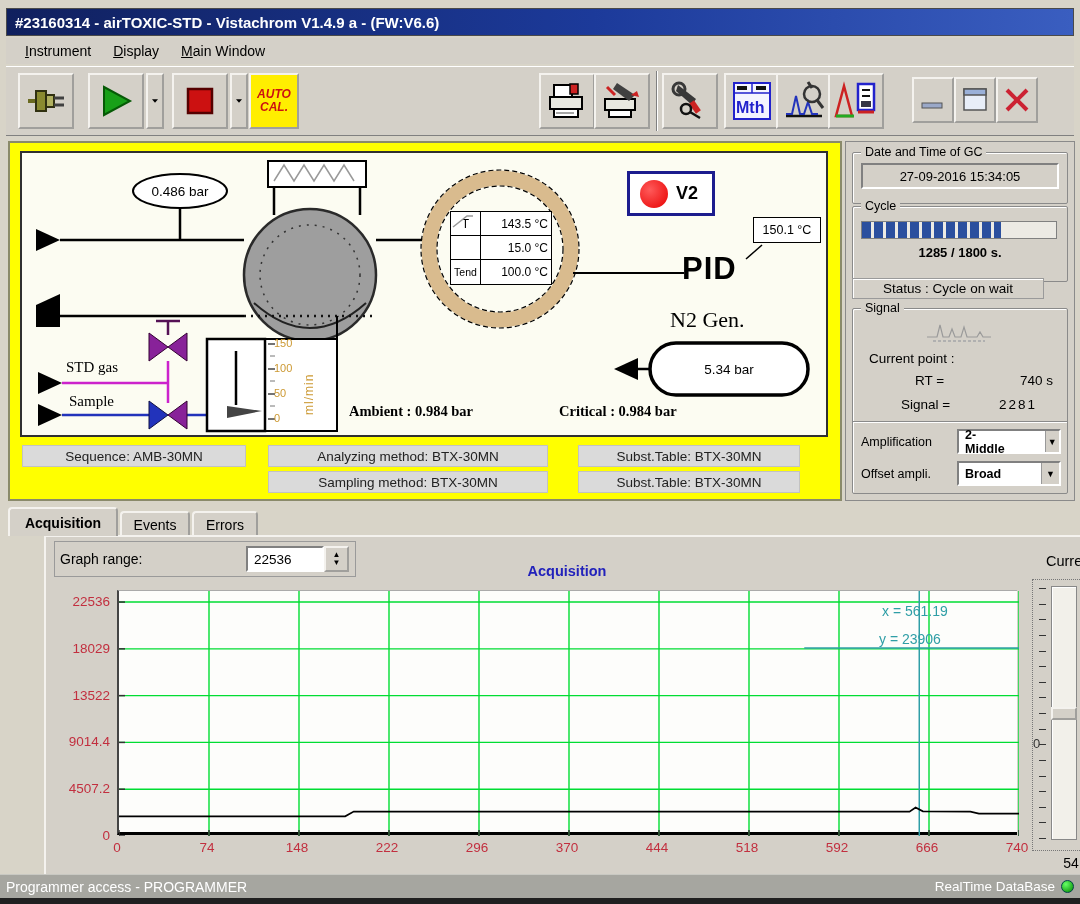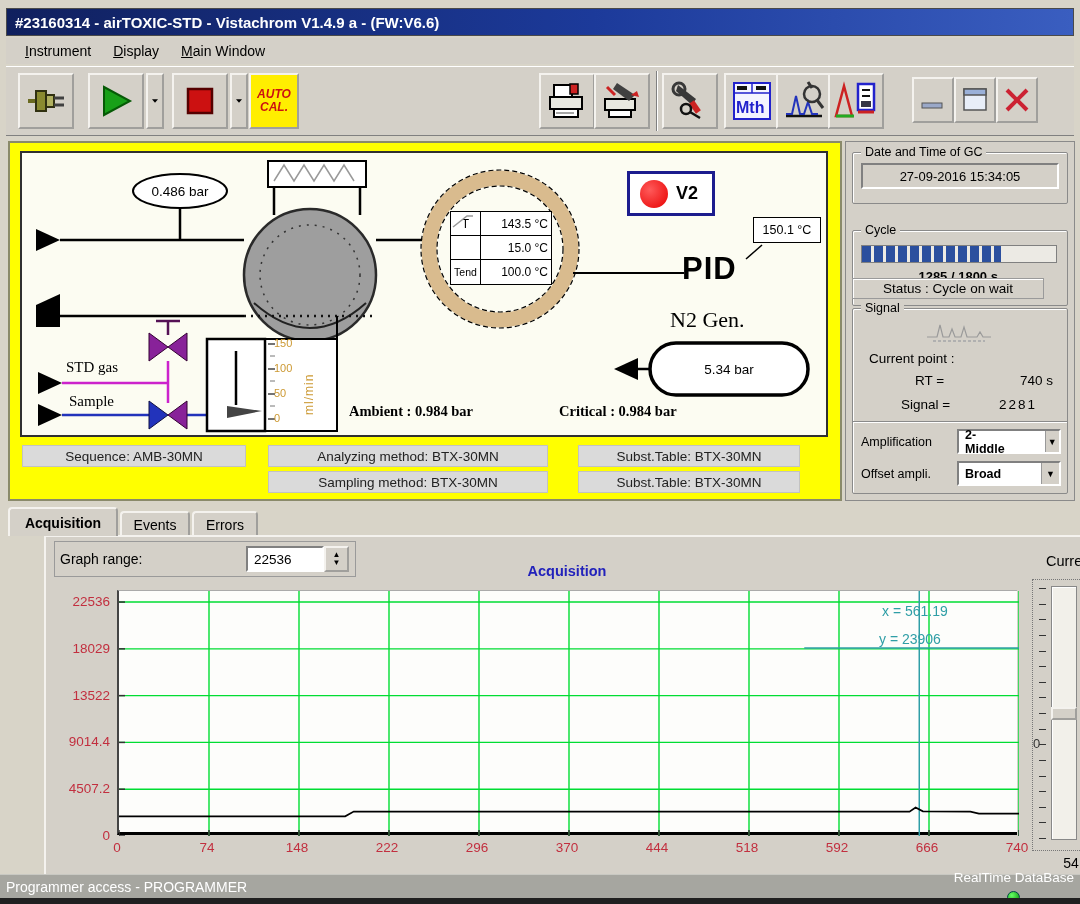--- a/index.html
+++ b/index.html
@@ -150,21 +150,21 @@
   .vscroll .thumb { position:absolute; left:1px; top:119px; width:14px; height:15px;
     background:#d4d0c8; border:2px outset #f4f2ee; }
   .vs-arrow { position:absolute; left:4px; font-size:8px; color:#000; }
   .offset-zero { position:absolute; left:0px; top:156px; font-size:13px; color:#333; }
   .offset-bottom { position:absolute; left:1000px; top:318px; width:50px; text-align:center; font-size:14px; }
 
   
   .statusbar { left:0; top:874px; width:1080px; height:24px; background:#a6a6a0;
     border-top:1px solid #c8c8c2; display:flex; align-items:center; color:#fff; font-size:14px; }
   .statusbar .left-text { padding-left:6px; flex:1; }
-  .statusbar .right-text { padding-right:6px; display:flex; align-items:center; gap:6px; font-size:13.5px;flex-direction:column; }
+  .statusbar .right-text { padding-right:6px; display:flex; align-items:center; gap:6px; font-size:13.5px; }
   .led { width:13px; height:13px; border-radius:50%;
     background:radial-gradient(circle at 35% 30%, #66ff66, #008800); border:1px solid #044; }
   .bottom-edge { left:0; top:898px; width:1080px; height:6px; background:#202020; }
 
   .icon-svg { display:block; }
 </style>
 </head>
 <body>
 
 <div class="abs titlebar">
@@ -406,21 +406,21 @@
   <div class="strip" style="left:568px; top:328px; width:222px;">Subst.Table: BTX-30MN</div>
 </div>
 
 <div class="abs info-panel">
 
   <div class="groupbox" style="left:6px; top:10px; width:216px; height:52px;">
     <span class="legend">Date and Time of  GC</span>
     <div class="inset-field" style="left:8px; top:10px; width:198px; height:26px;">27-09-2016 15:34:05</div>
   </div>
 
-  <div class="groupbox" style="left:6px; top:88px; width:216px; height:76px;">
+  <div class="groupbox" style="left:6px; top:64px; width:216px; height:76px;">
     <span class="legend">Cycle</span>
     <div class="progress-track">
       <div class="progress-fill" style="width: 71.4%;"></div>
     </div>
     <div class="cycle-text">1285 / 1800 s.</div>
   </div>
 
   <div class="status-strip">Status  : Cycle on wait</div>
 
   <div class="groupbox" style="left:6px; top:166px; width:216px; height:186px;">

